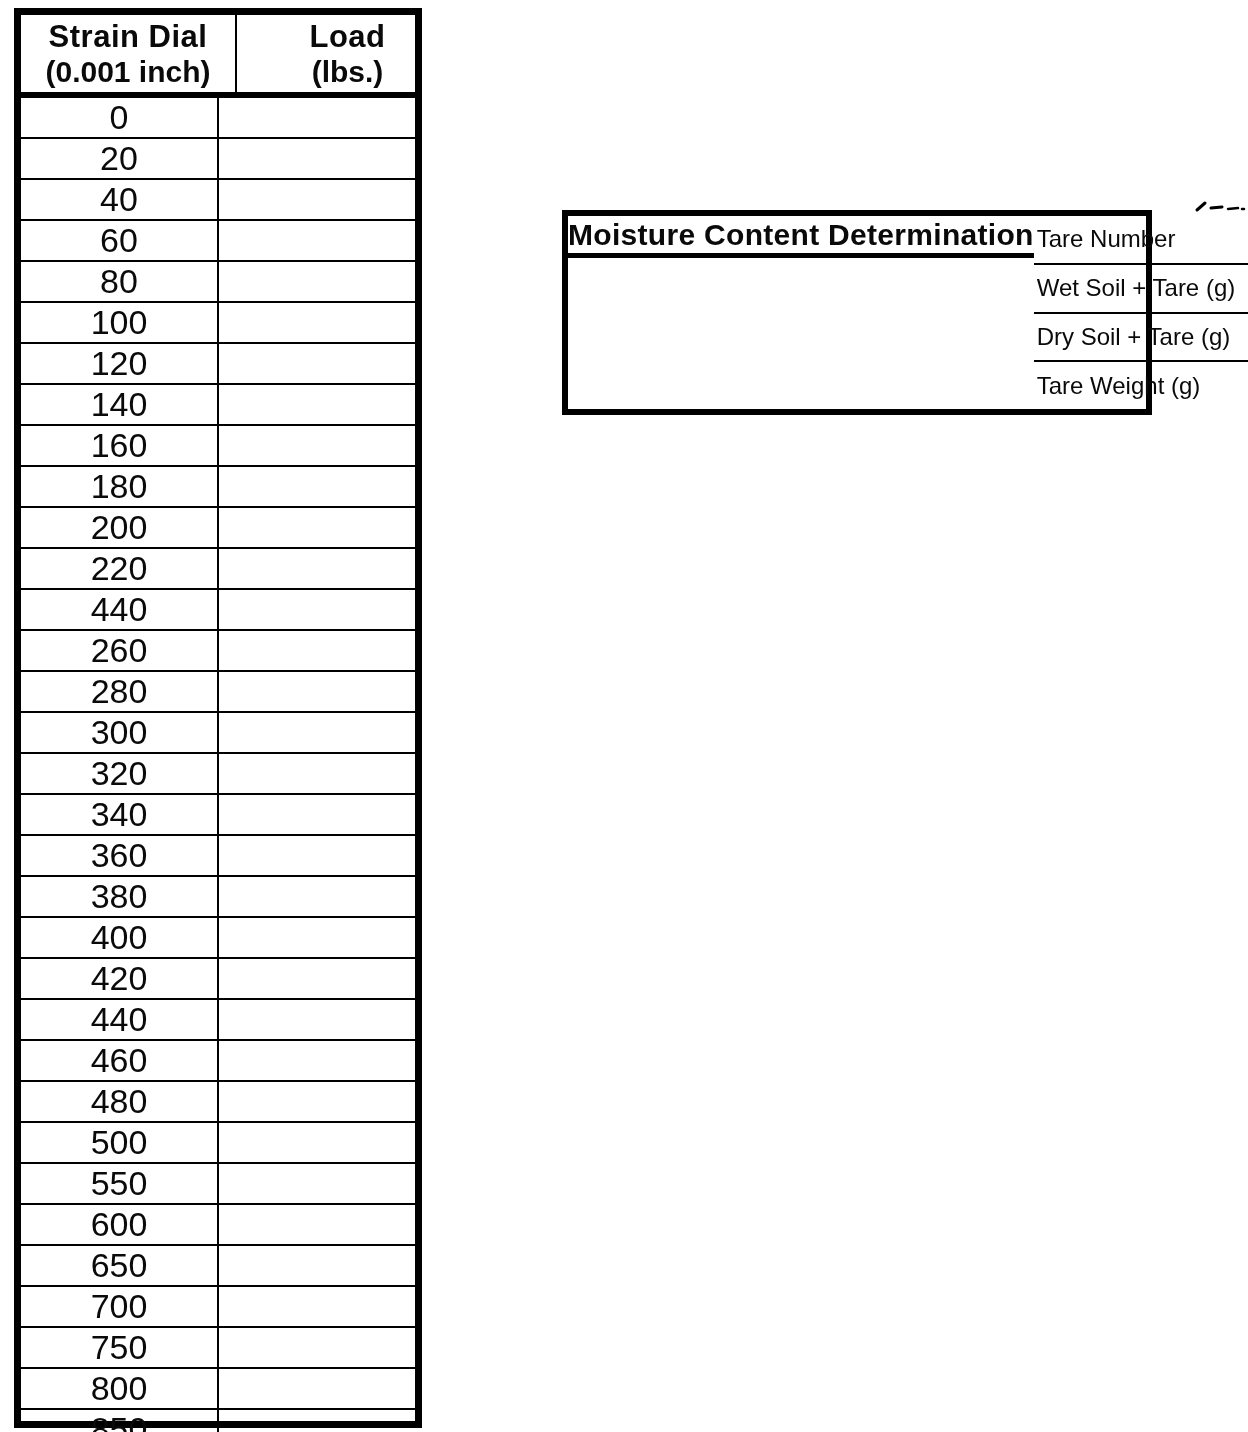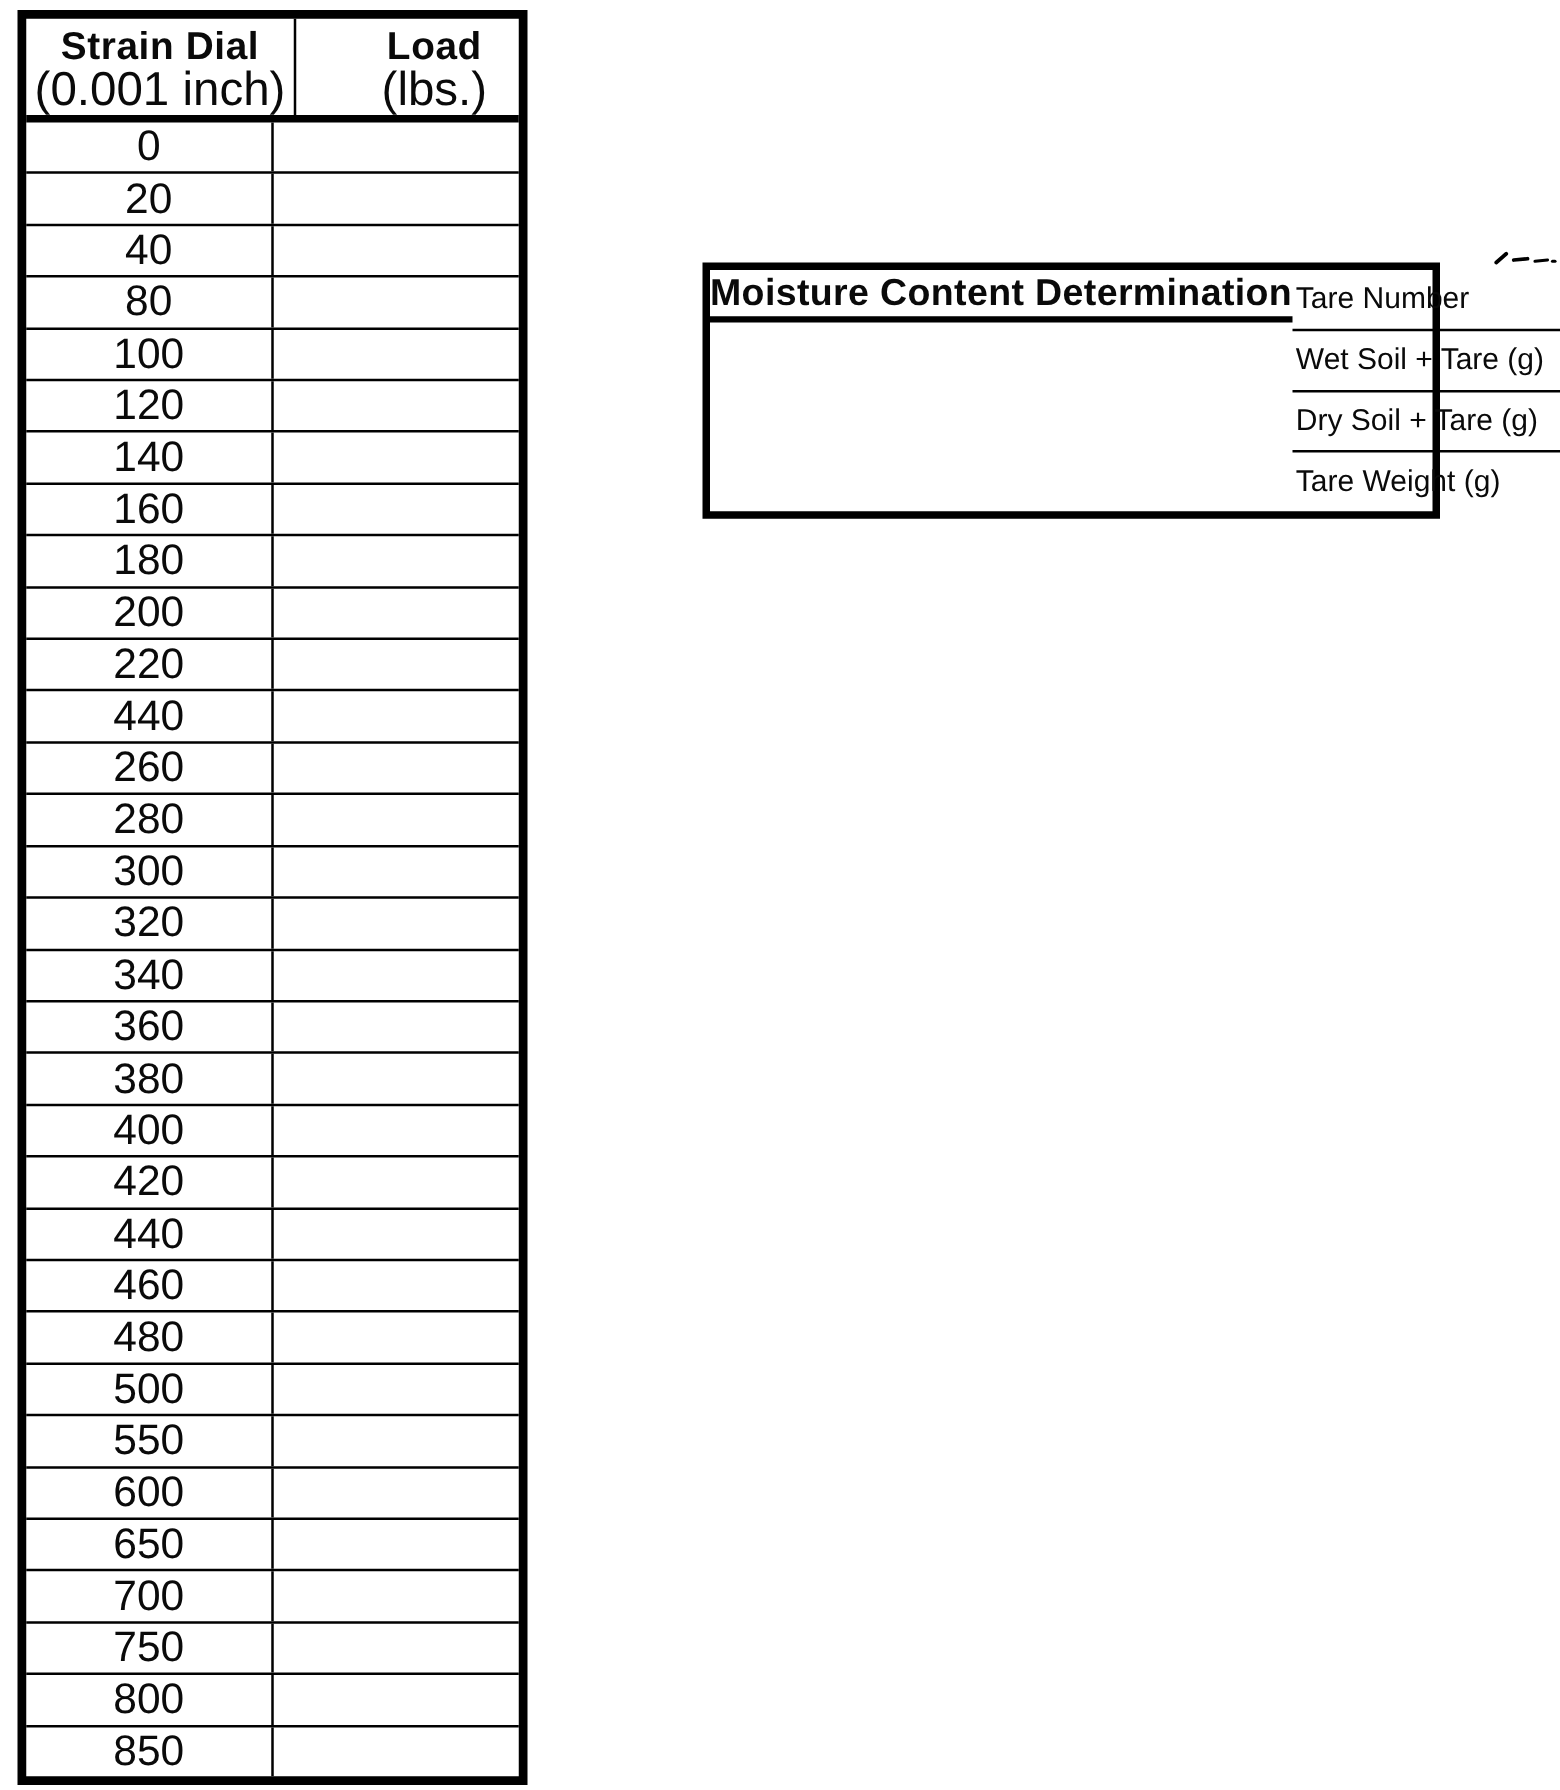--- a/index.html
+++ b/index.html
@@ -27,21 +27,21 @@
     border-bottom: 6px solid #000;
     flex: none;
   }
   .strain-header .hcol {
     display: flex; flex-direction: column;
     align-items: center; justify-content: center;
   }
   .strain-header .hcol1 { width: 216px; border-right: 2px solid #000; }
   .strain-header .hcol2 { flex: 1; padding-left: 43px; }
   .h-title { font-weight: bold; font-size: 31px; line-height: 36px; letter-spacing: 0.5px; }
-  .h-unit  { font-size: 38px; line-height: 34px; }
+  .h-unit  { font-size: 30px; line-height: 34px; font-weight: bold; }
 
   .strain-body { flex: 1; display: flex; flex-direction: column; }
   .s-row { flex: 1; display: flex; border-bottom: 2px solid #000; }
   .s-row:last-child { border-bottom: none; }
   .s-cell-strain {
     width: 198px; border-right: 2px solid #000;
     display: flex; align-items: center; justify-content: center;
     font-size: 34px;
   }
   .s-cell-load { flex: 1; }
@@ -113,20 +113,24 @@
       </div>
       <div class="s-row">
         <div class="s-cell-strain">20</div>
         <div class="s-cell-load"></div>
       </div>
       <div class="s-row">
         <div class="s-cell-strain">40</div>
         <div class="s-cell-load"></div>
       </div>
       <div class="s-row">
+        <div class="s-cell-strain">60</div>
+        <div class="s-cell-load"></div>
+      </div>
+      <div class="s-row">
         <div class="s-cell-strain">80</div>
         <div class="s-cell-load"></div>
       </div>
       <div class="s-row">
         <div class="s-cell-strain">100</div>
         <div class="s-cell-load"></div>
       </div>
       <div class="s-row">
         <div class="s-cell-strain">120</div>
         <div class="s-cell-load"></div>

